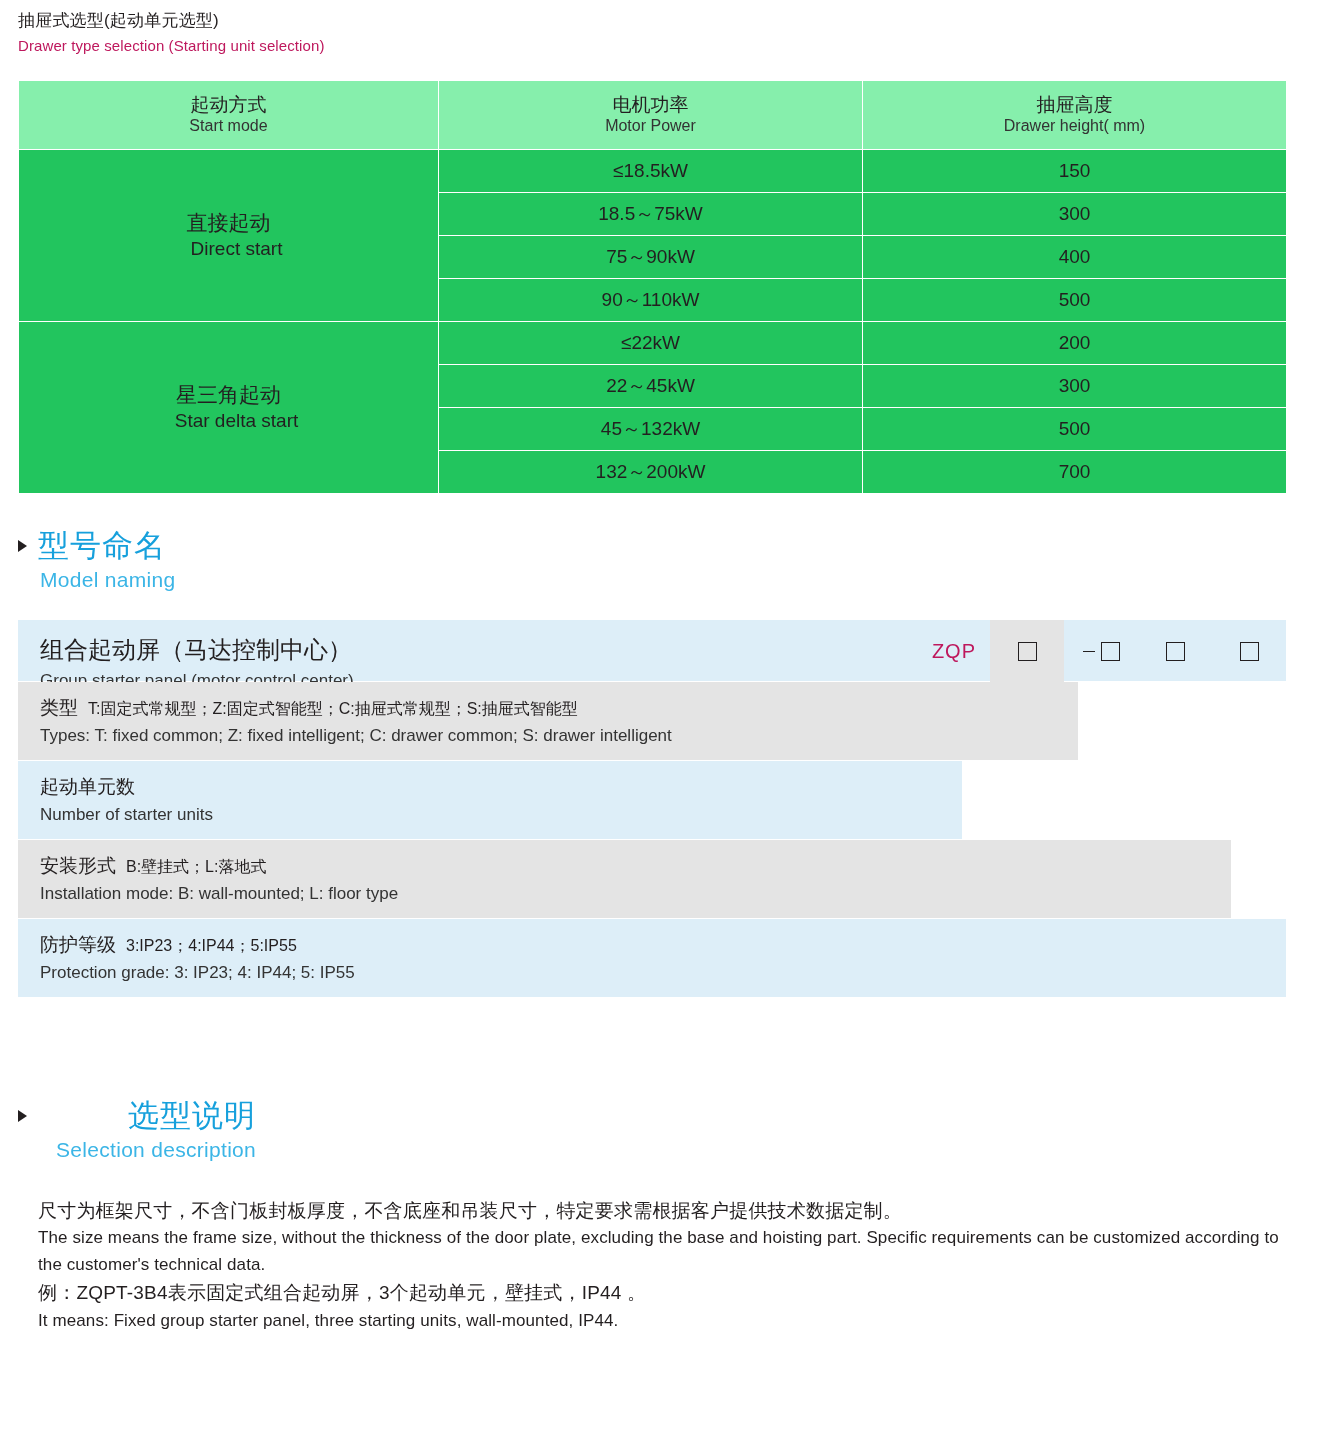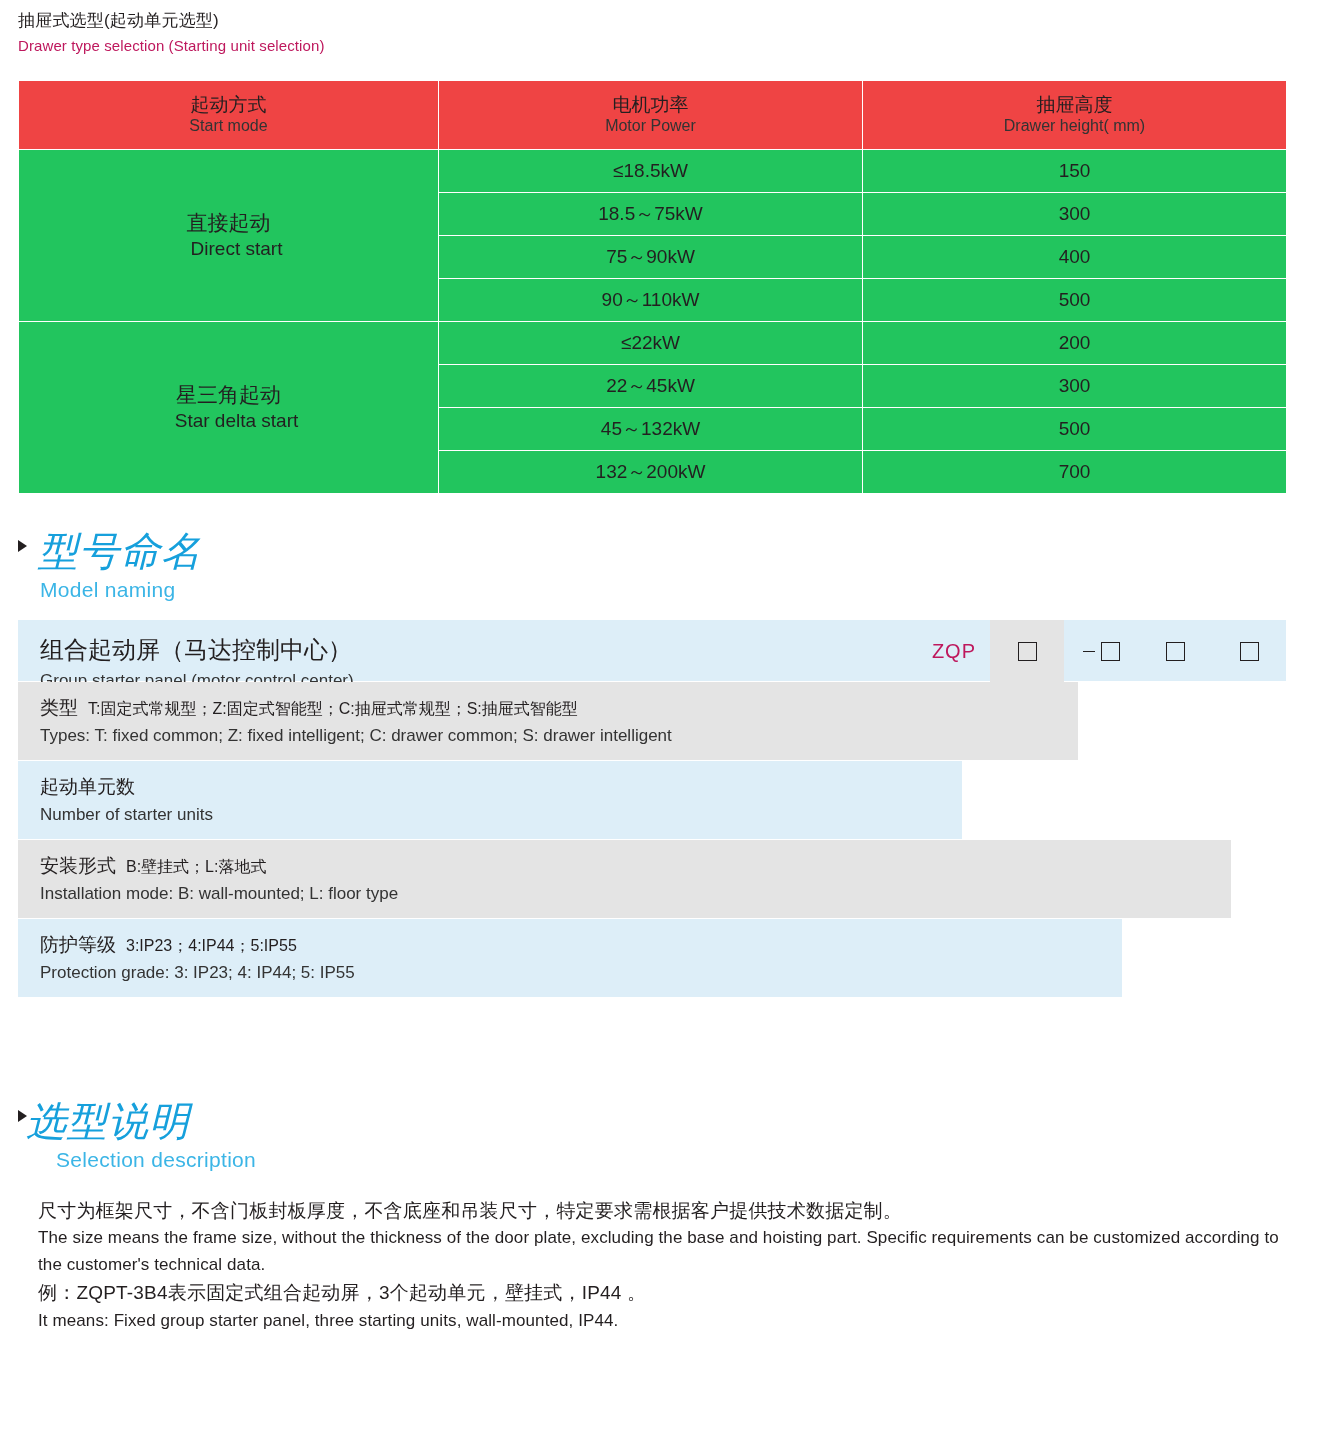--- a/index.html
+++ b/index.html
@@ -51,21 +51,21 @@
     border-collapse: collapse;
     table-layout: fixed;
   }
   .spec-table td, .spec-table th {
     border: 1px solid #ffffff;
     text-align: center;
     vertical-align: middle;
     font-weight: normal;
   }
   .spec-table thead th {
-    background: #ef4444;
+    background: #86efac;
     height: 56px;
     padding: 6px 0;
   }
   .th-cn {
     display: block;
     font-size: 19px;
     color: #231f20;
     line-height: 1.25;
   }
   .th-en {
@@ -104,37 +104,36 @@
     position: absolute;
     left: 0;
     top: 12px;
     width: 0; height: 0;
     border-left: 9px solid #231f20;
     border-top: 6px solid transparent;
     border-bottom: 6px solid transparent;
   }
   .section-head .h-cn {
     margin-left: 20px;
-    font-size: 40px;
+    font-size: 31px;
     color: #16a0dc;
     line-height: 1.15;
     letter-spacing: 1px;
-    font-style: italic;
   }
   .section-head .h-en {
     margin-left: 22px;
     font-size: 21px;
     color: #3bb5e6;
     margin-top: 4px;
     letter-spacing: 0.3px;
   }
 
   #head-model { top: 528px; }
   #head-select { top: 1098px; }
-  #head-select .h-cn { margin-left: 8px; }
+  #head-select .h-cn { margin-left: 30px; text-align: right; }
   #head-select .h-en { margin-left: 38px; }
 
   
   .naming {
     position: absolute;
     left: 18px;
     top: 620px;
     width: 1268px;
   }
   .naming .row {
@@ -199,21 +198,21 @@
     border-top: 1px solid #231f20;
     margin-right: 6px;
     vertical-align: middle;
   }
 
   
   .w-full { width: 1268px; }
   .w-2 { width: 1060px; }
   .w-3 { width: 944px; }
   .w-4 { width: 1213px; }
-  .w-5 { width: 1104px; }
+  .w-5 { width: 1268px; }
 
   
   .desc {
     position: absolute;
     left: 38px;
     top: 1196px;
     width: 1250px;
   }
   .desc p {
     margin: 0;

